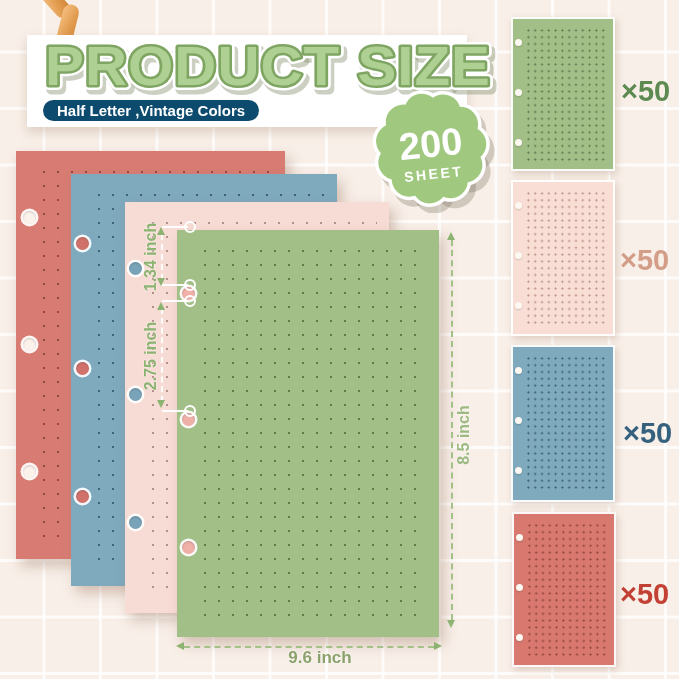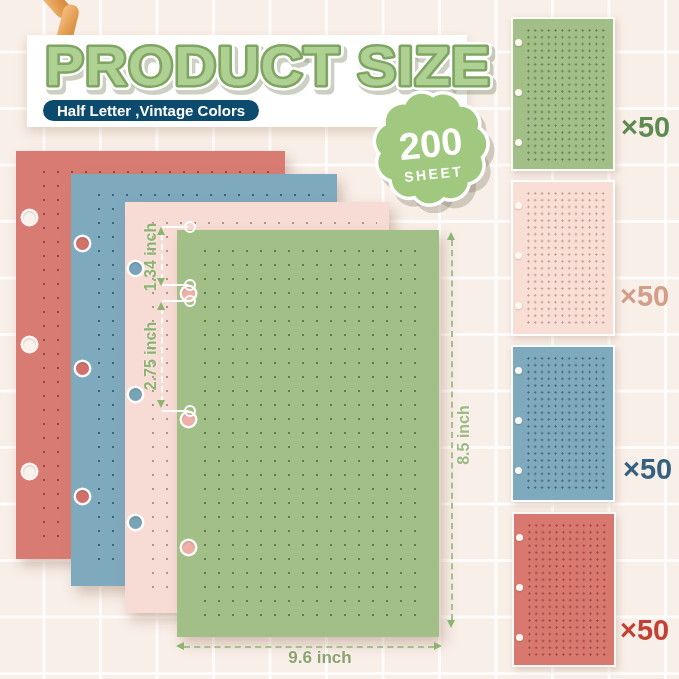--- a/index.html
+++ b/index.html
@@ -77,21 +77,21 @@
   .dots-s{position:absolute;inset:8px 8px 8px 12px;
     background-image:radial-gradient(circle,var(--dot) .9px,transparent 1.15px);
     background-size:6.8px 6.8px;}
   .sw-green .dots-s{--dot:rgba(38,68,32,.55);}
   .sw-pink  .dots-s{--dot:rgba(150,100,85,.6);}
   .sw-blue  .dots-s{--dot:rgba(20,50,70,.6);}
   .sw-red   .dots-s{--dot:rgba(90,30,26,.55);}
   .hole-s{position:absolute;left:2px;width:7px;height:7px;border-radius:50%;background:#fdf8f1;
     box-shadow:0 1px 2px rgba(0,0,0,.15);}
   .hs1{top:20px;} .hs2{top:70px;} .hs3{top:120px;}
-  .count{position:absolute;font-weight:bold;font-size:29px;z-index:2;margin-top:36px;}
+  .count{position:absolute;font-weight:bold;font-size:29px;z-index:2;}
   .cnt-green{left:621px;top:75px;color:#5c8a50;}
   .cnt-pink {left:620px;top:244px;color:#d39d88;}
   .cnt-blue {left:623px;top:417px;color:#35617f;}
   .cnt-red  {left:620px;top:578px;color:#c24134;}
 </style>
 </head>
 <body>
 
 <div id="stage">
 

